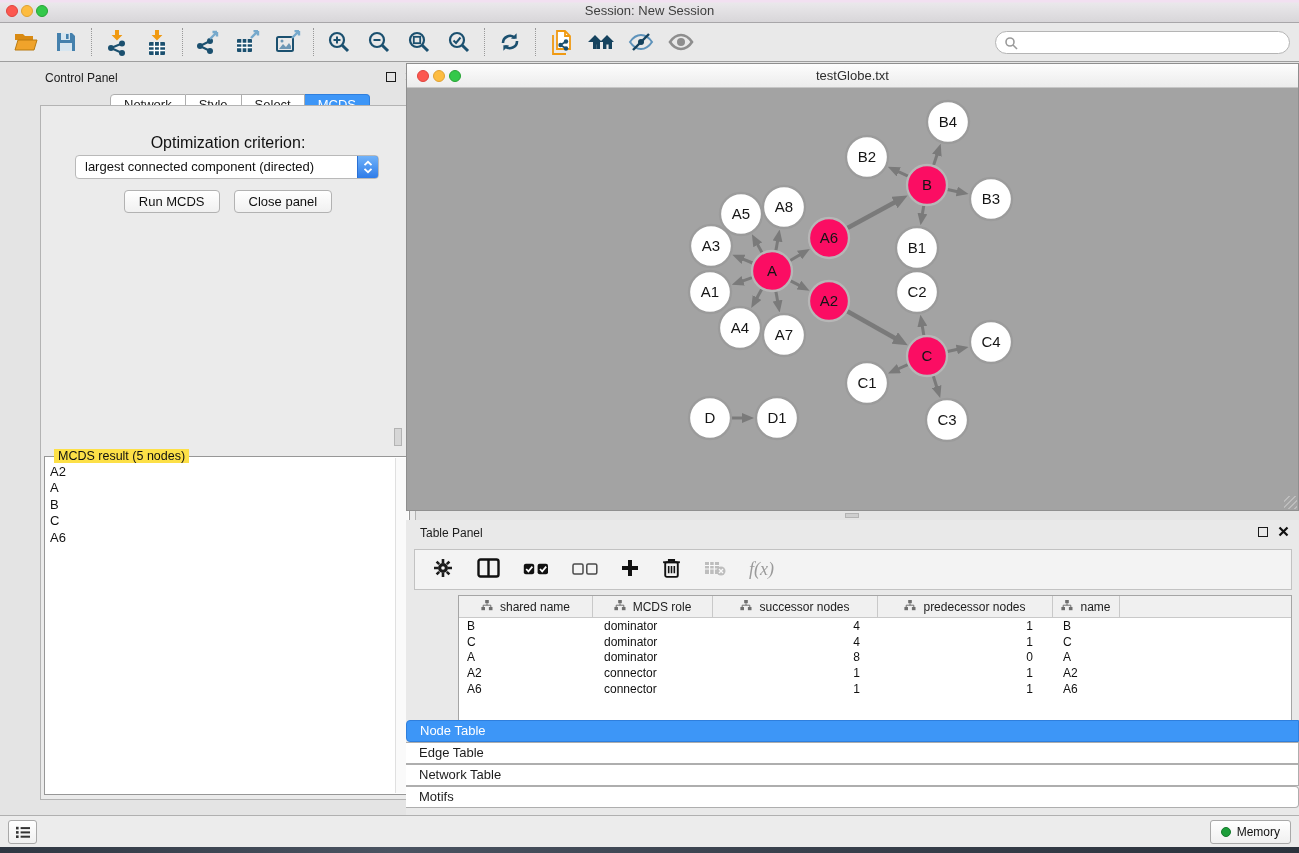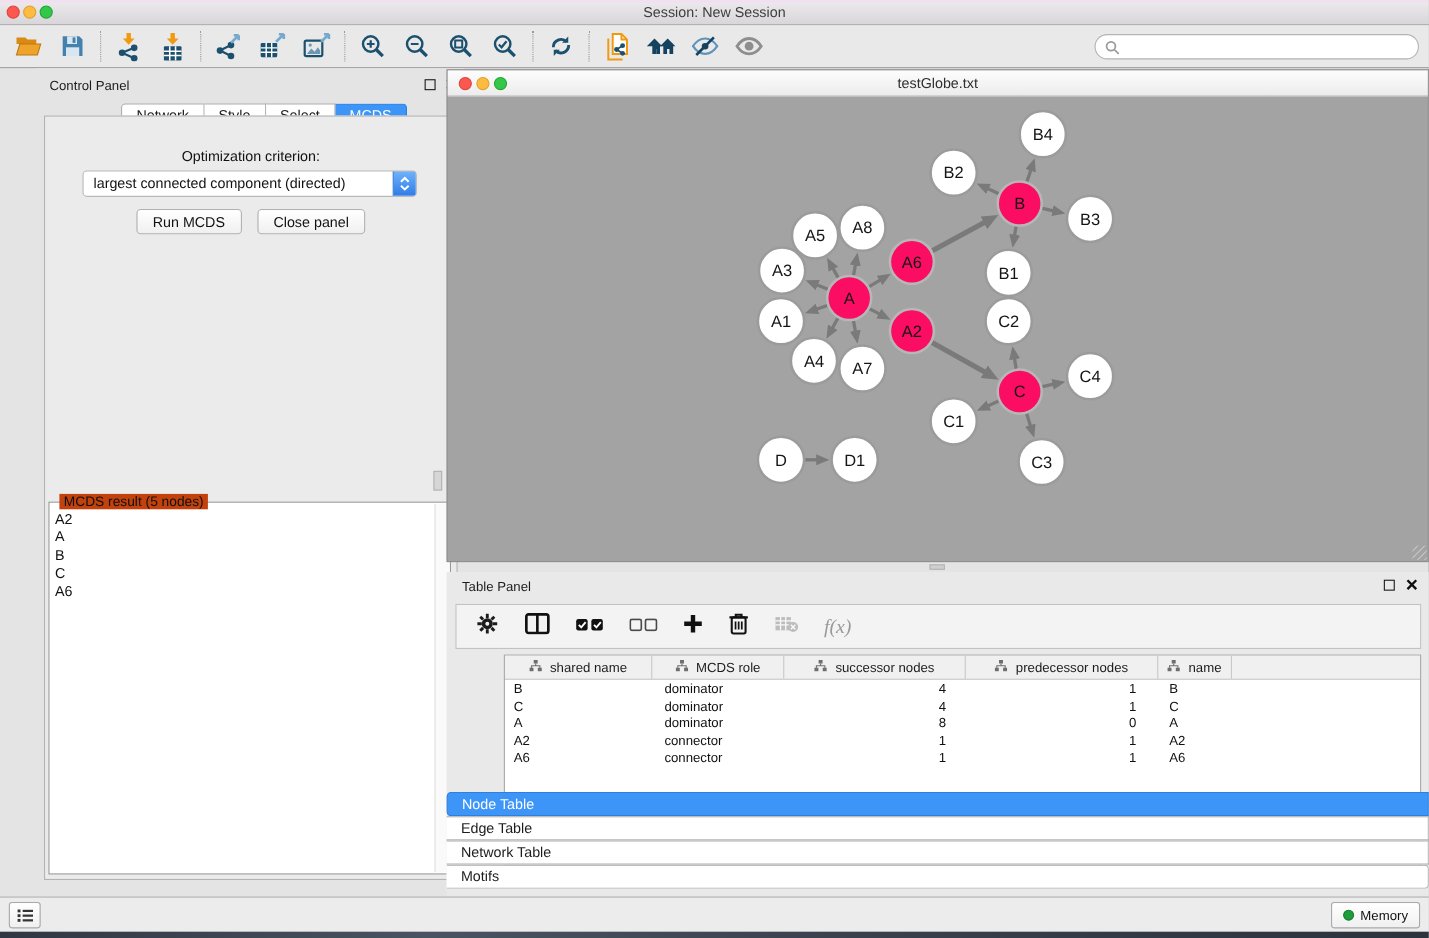--- a/index.html
+++ b/index.html
@@ -32,32 +32,32 @@
   .panel-icons{ position:absolute; right:6px; top:9px; display:flex; gap:9px; align-items:center; }
   .float-box{ display:inline-block; width:10px; height:10px; border:1.6px solid #1a1a1a; background:transparent; }
   .seg-row{ display:flex; }
   .cp-tabs{ position:absolute; left:78px; top:32px; }
   .seg-tab{ background:#fff; border:1px solid #aeaeae; border-left:none; font-size:13px; color:#1c1c1c;
     padding:0 13px; line-height:20px; height:22px; white-space:nowrap; }
   .seg-tab:first-child{ border-left:1px solid #aeaeae; border-radius:4px 0 0 4px; }
   .seg-tab:last-child{ border-radius:0 4px 4px 0; }
   .seg-tab.active{ background:#3d96f7; border-color:#2f7fdd; color:#fff; }
   .cp-box{ position:absolute; left:8px; right:6px; top:43px; bottom:15px; background:#ebebeb; border:1px solid #b3b3b3; }
-  .opt-label{ position:absolute; top:28px; left:0; right:0; text-align:center; font-size:13px; color:#111; }
+  .opt-label{ position:absolute; top:28px; left:0; right:0; text-align:center; font-size:16px; color:#111; }
   .dropdown{ position:absolute; left:34px; right:36px; top:49px; height:24px; background:#fff;
     border:1px solid #b9b9b9; border-radius:4px; font-size:13px; line-height:22px; padding-left:9px;
     color:#111; white-space:nowrap; overflow:hidden; }
   .dd-stepper{ position:absolute; right:-1px; top:-1px; width:22px; height:24px; border-radius:0 4px 4px 0;
     background:linear-gradient(#70b2f9,#2e7ce9); border:1px solid #2a70d4;
     display:flex; align-items:center; justify-content:center; }
   .btn-row{ position:absolute; top:84px; left:0; right:0; display:flex; justify-content:center; gap:14px; }
   .push-btn{ background:linear-gradient(#ffffff,#f0f0f0); border:1px solid #b2b2b2; border-radius:4px;
     font-size:13px; color:#111; padding:3px 14px; height:23px; line-height:15px; }
   .result-box{ position:absolute; left:3px; right:5px; top:350px; bottom:4px; border:1px solid #979797; background:#fff; }
-  .result-legend{ position:absolute; top:-8px; left:9px; background:#c2410c; padding:0 4px; font-size:12.5px; color:#111; }
+  .result-legend{ position:absolute; top:-8px; left:9px; background:#fde047; padding:0 4px; font-size:12.5px; color:#111; }
   .result-list{ position:absolute; inset:1px 15px 1px 1px; padding:6px 0 0 4px; font-size:13px; color:#111; line-height:16.4px; }
   .result-scroll{ position:absolute; top:1px; bottom:1px; right:1px; width:13px; background:#fafafa; border-left:1px solid #e0e0e0; }
 
   
   .v-grip{ position:absolute; left:394px; top:428px; width:8px; height:18px; background:#d6d6d6; border:1px solid #b3b3b3; }
 
   
   .network-window{ position:absolute; left:406px; top:63px; right:0; height:448px; background:#a3a3a3;
     border:1px solid #8f8f8f; }
   .nw-titlebar{ position:relative; height:24px; background:linear-gradient(#fdfdfd,#ececec); border-bottom:1px solid #c6c6c6; }

